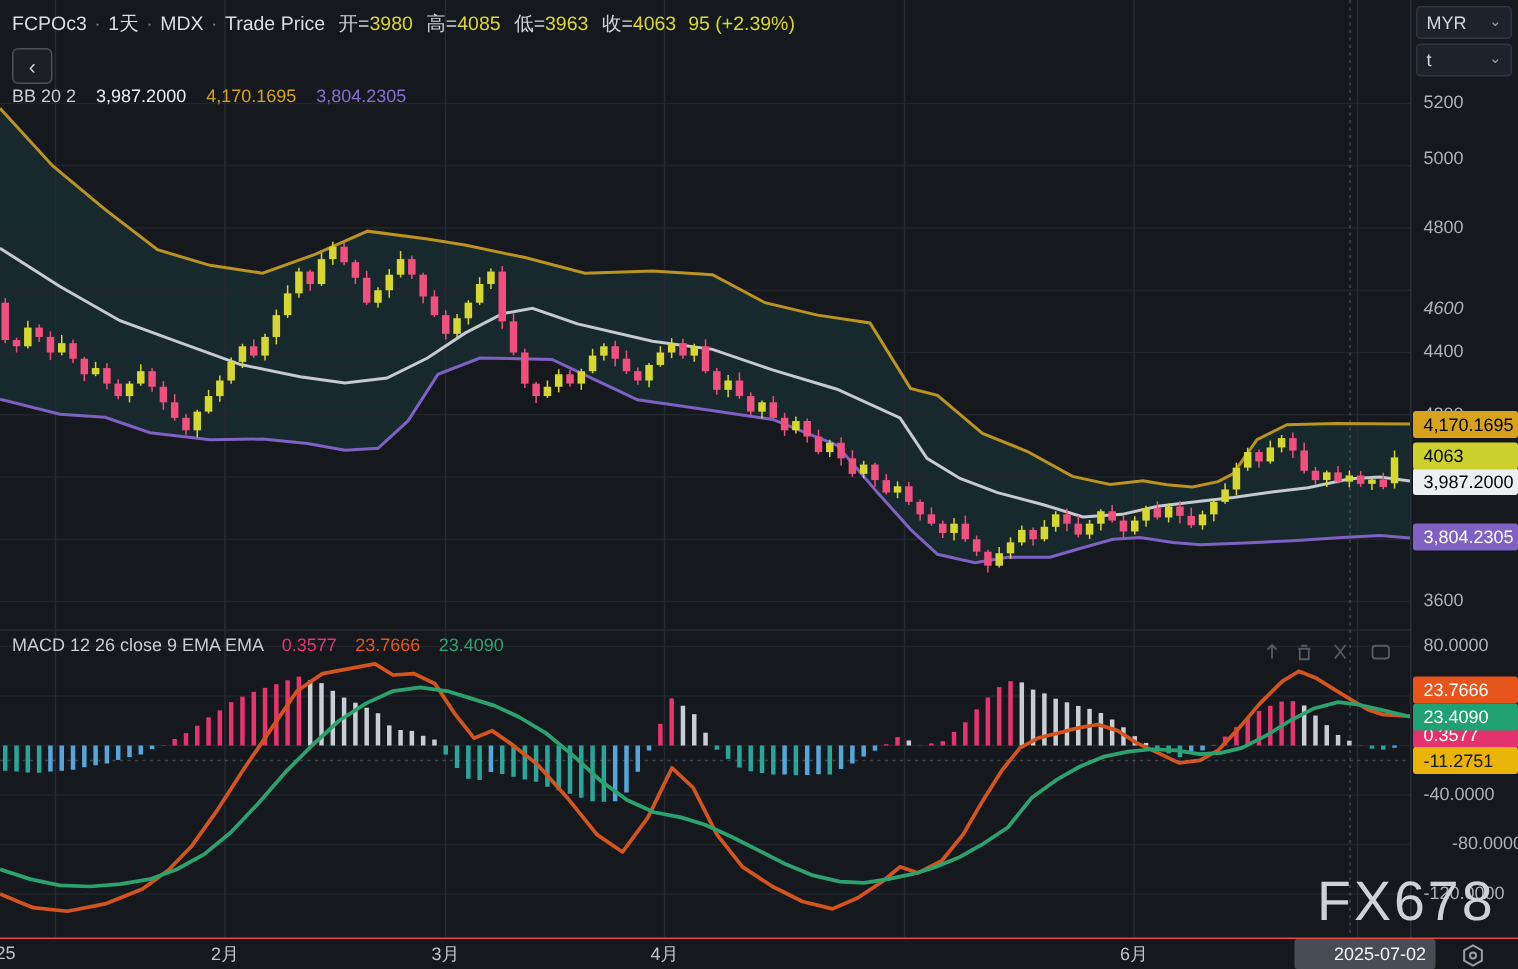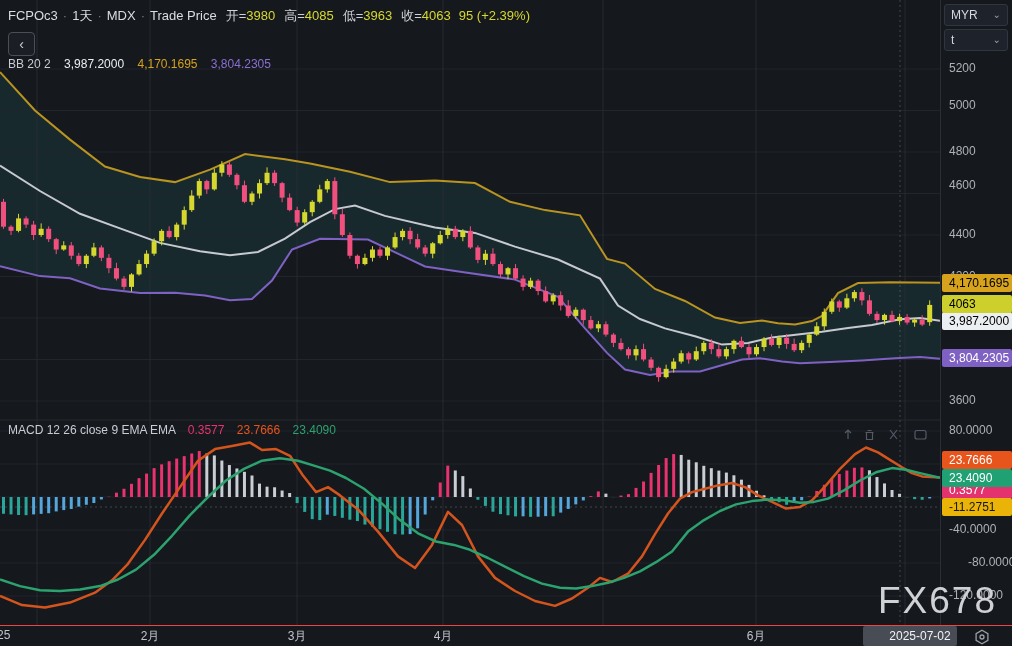--- a/index.html
+++ b/index.html
@@ -481,21 +481,21 @@
       <span class="chev">⌄</span>
     </div>
     <div class="ctrlbox" style="top:29px;">
       <span>t</span>
       <span class="chev">⌄</span>
     </div>
     <div id="axis-labels">
         <div class="ptick" style="top: 61px;">5200</div>
         <div class="ptick" style="top: 98px;">5000</div>
         <div class="ptick" style="top: 144px;">4800</div>
-        <div class="ptick" style="top: 178px;">4600</div>
+        <div class="ptick" style="top: 198px; font-style: italic;">4600</div>
         <div class="ptick" style="top: 227px;">4400</div>
         <div class="ptick" style="top: 268.5px;">4200</div>
         <div class="ptick" style="top: 310px;">4000</div>
         <div class="ptick" style="top: 351.5px;">3800</div>
         <div class="ptick" style="top: 393px;">3600</div>
         <div class="ptick" style="top: 423px;">80.0000</div>
         <div class="ptick" style="top: 456px;">40.0000</div>
         <div class="ptick" style="top: 489px;">0.0000</div>
         <div class="ptick" style="top: 522px;">-40.0000</div>
         <div class="ptick" style="top: 555px; margin-left: 19px;">-80.0000</div>

